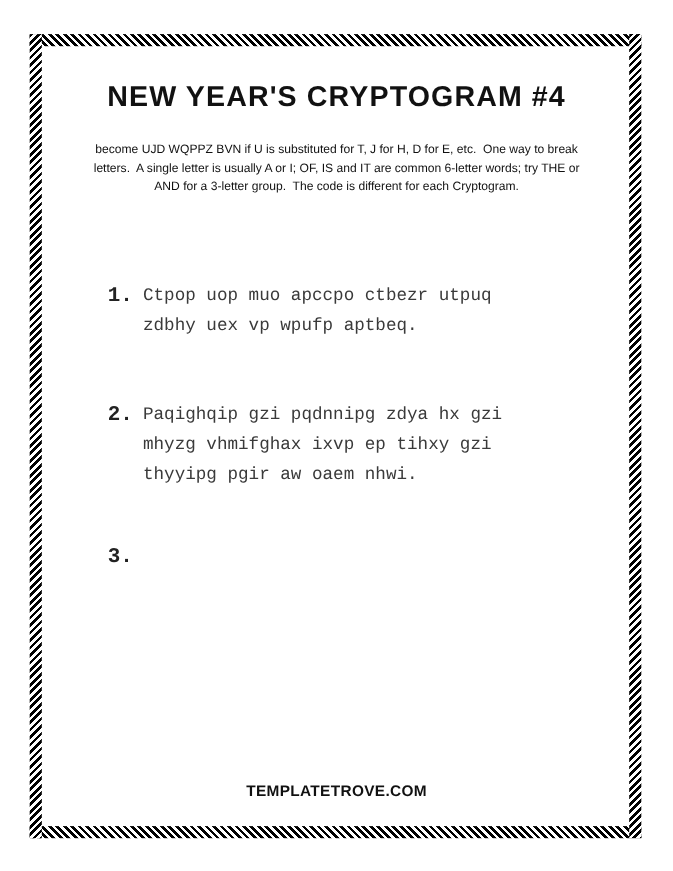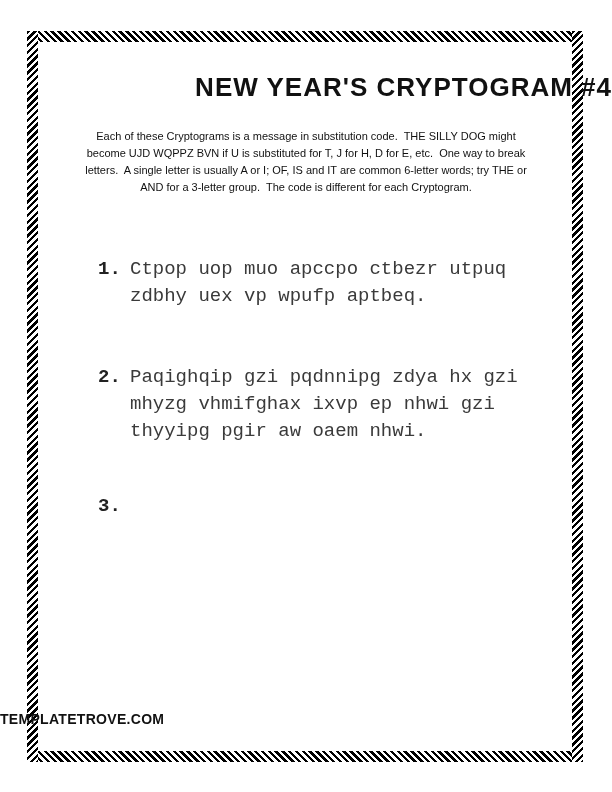--- a/index.html
+++ b/index.html
@@ -37,21 +37,21 @@
   }
   .b-left { left: 0; }
   .b-right { right: 0; }
 
   
   .title {
     position: absolute;
     top: 72px;
     left: 0;
     width: 612px;
-    text-align: right;
+    text-align: center;
     font-size: 26px;
     font-weight: 700;
     letter-spacing: 1px;
     color: #111;
   }
 
   
   .instructions {
     position: absolute;
     top: 128px;
@@ -81,71 +81,70 @@
     font-family: "Liberation Mono", "DejaVu Sans Mono", monospace;
     font-weight: 700;
     font-size: 19px;
     line-height: 27px;
     width: 32px;
     flex: 0 0 32px;
     color: #222;
   }
   .puzzle-lines {
     font-family: "Liberation Mono", "DejaVu Sans Mono", monospace;
-    font-size: 19px;
+    font-size: 16px;
     line-height: 27px;
     color: #3a3a3a;
   }
   .cipher-line { white-space: pre; }
 
   
   .footer {
     position: absolute;
     top: 711px;
     left: 0;
     width: 612px;
-    text-align: left;
+    text-align: center;
     font-size: 14px;
     font-weight: 700;
     letter-spacing: 0.3px;
     color: #111;
   }
 </style>
 </head>
 <body>
 
 <div class="frame">
   <div class="strip b-top"></div>
   <div class="strip b-bottom"></div>
   <div class="strip b-left"></div>
   <div class="strip b-right"></div>
 </div>
 
 <div class="title">NEW YEAR'S CRYPTOGRAM #4</div>
 
 <div class="instructions">
-    <div class="inst-line">Each of these Cryptograms is a message in substitution code.  THE SILLY DOG might</div>
     <div class="inst-line">become UJD WQPPZ BVN if U is substituted for T, J for H, D for E, etc.  One way to break</div>
     <div class="inst-line">letters.  A single letter is usually A or I; OF, IS and IT are common 6-letter words; try THE or</div>
     <div class="inst-line">AND for a 3-letter group.  The code is different for each Cryptogram.</div>
   </div>
 
 <div class="puzzles">
     <div class="puzzle">
       <div class="puzzle-number">1.</div>
       <div class="puzzle-lines">
         <div class="cipher-line">Ctpop uop muo apccpo ctbezr utpuq</div>
         <div class="cipher-line">zdbhy uex vp wpufp aptbeq.</div>
       </div>
     </div>
     <div class="puzzle">
       <div class="puzzle-number">2.</div>
       <div class="puzzle-lines">
         <div class="cipher-line">Paqighqip gzi pqdnnipg zdya hx gzi</div>
-        <div class="cipher-line">mhyzg vhmifghax ixvp ep nhwi gzi</div>
+        <div class="cipher-line">mhyzg vhmifghax ixvp ep tihxy gzi</div>
         <div class="cipher-line">thyyipg pgir aw oaem nhwi.</div>
       </div>
     </div>
     <div class="puzzle">
       <div class="puzzle-number">3.</div>
     </div>
   </div>
 
 <div class="footer">TEMPLATETROVE.COM</div>
 

